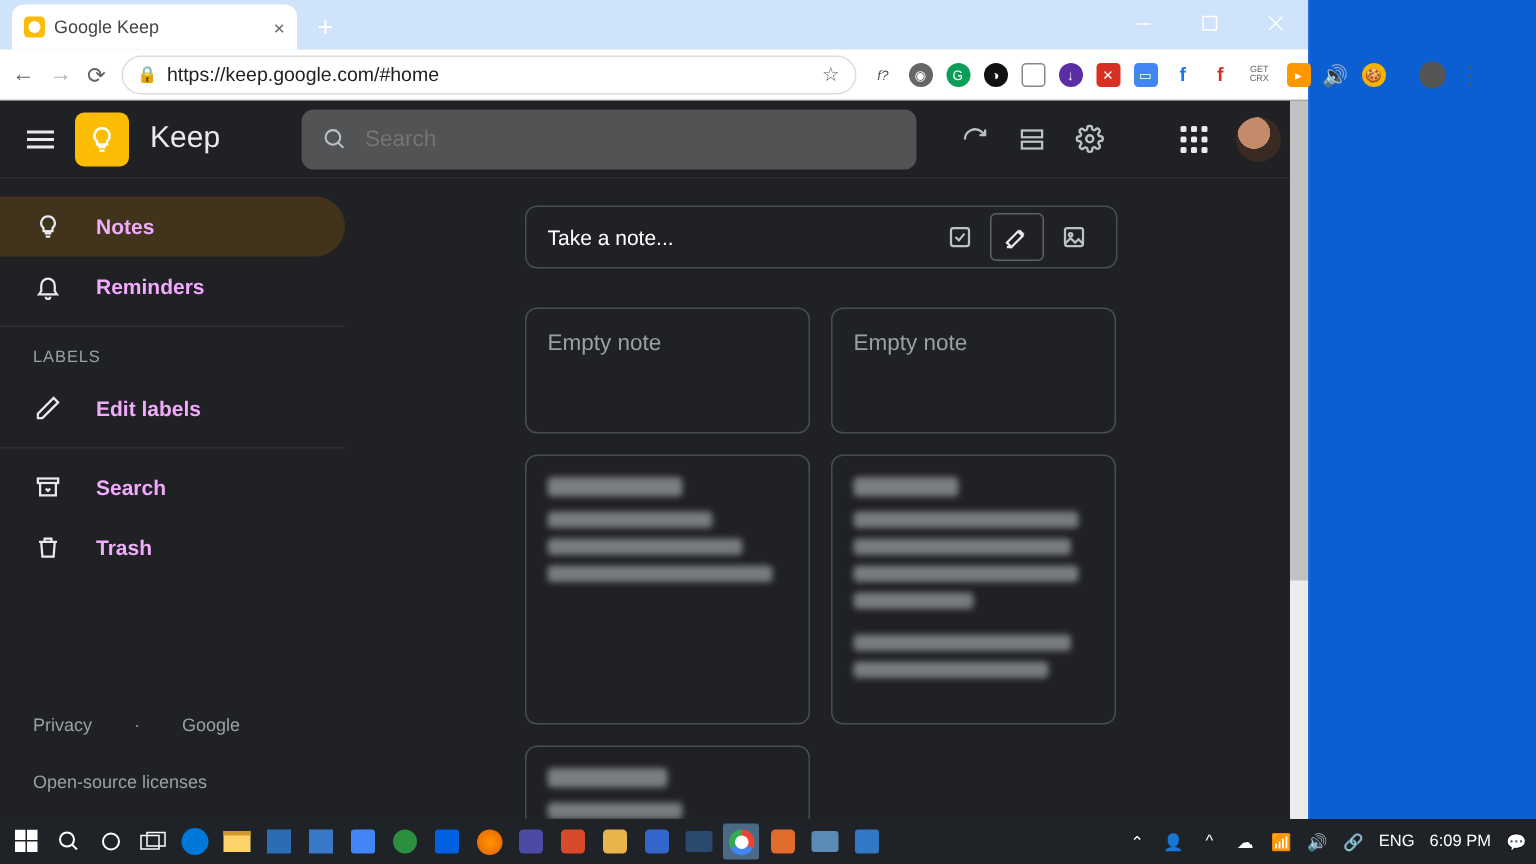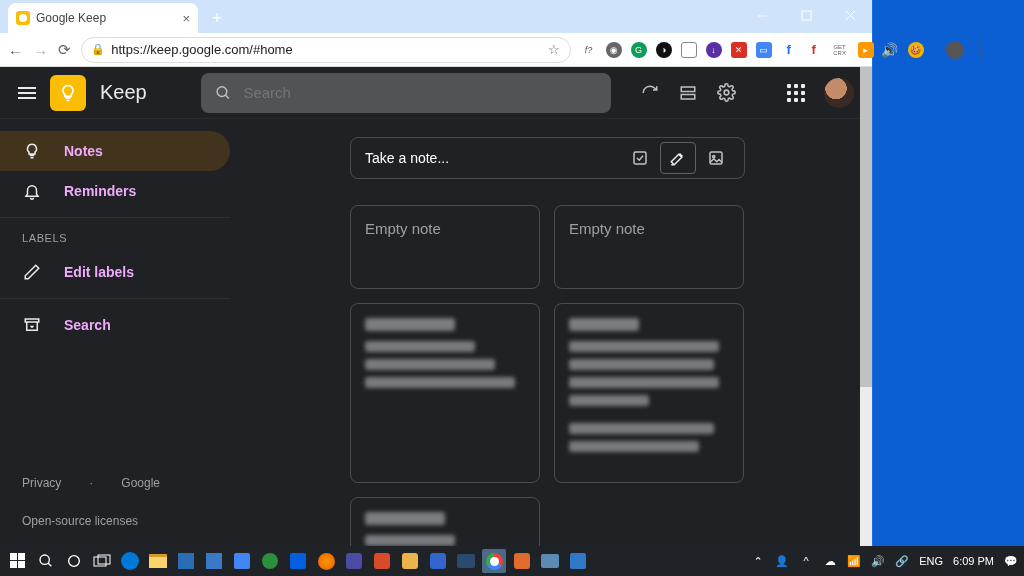--- a/index.html
+++ b/index.html
@@ -212,20 +212,28 @@
         <div class="divider"></div>
         <div class="nav-item">
           <span class="nav-ico2">
               <svg width="18" height="18" viewBox="0 0 24 24" fill="none" stroke="#e8eaed" stroke-width="2">
                 <rect x="3" y="4" width="18" height="4"></rect>
                 <path d="M5 8v11h14V8M10 13l2 2 2-2"></path>
               </svg>
             </span>
           <span>Search</span>
         </div>
+        <div class="nav-item">
+          <span class="nav-ico2">
+              <svg width="18" height="18" viewBox="0 0 24 24" fill="none" stroke="#e8eaed" stroke-width="2">
+                <path d="M4 7h16M9 7V4h6v3M6 7l1 13h10l1-13"></path>
+              </svg>
+            </span>
+          <span>Trash</span>
+        </div>
         <div class="footer-links">
           <div class="row">
             <span>Privacy</span>
             <span>·</span>
             <span>Google</span>
           </div>
           <span>Open-source licenses</span>
         </div>
       </div>
 

